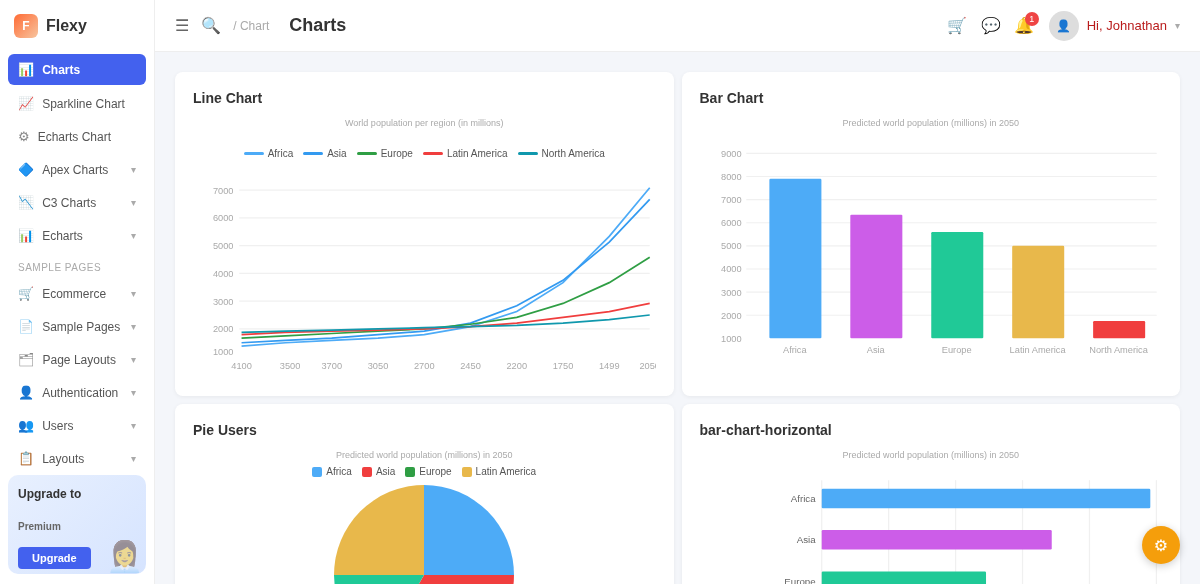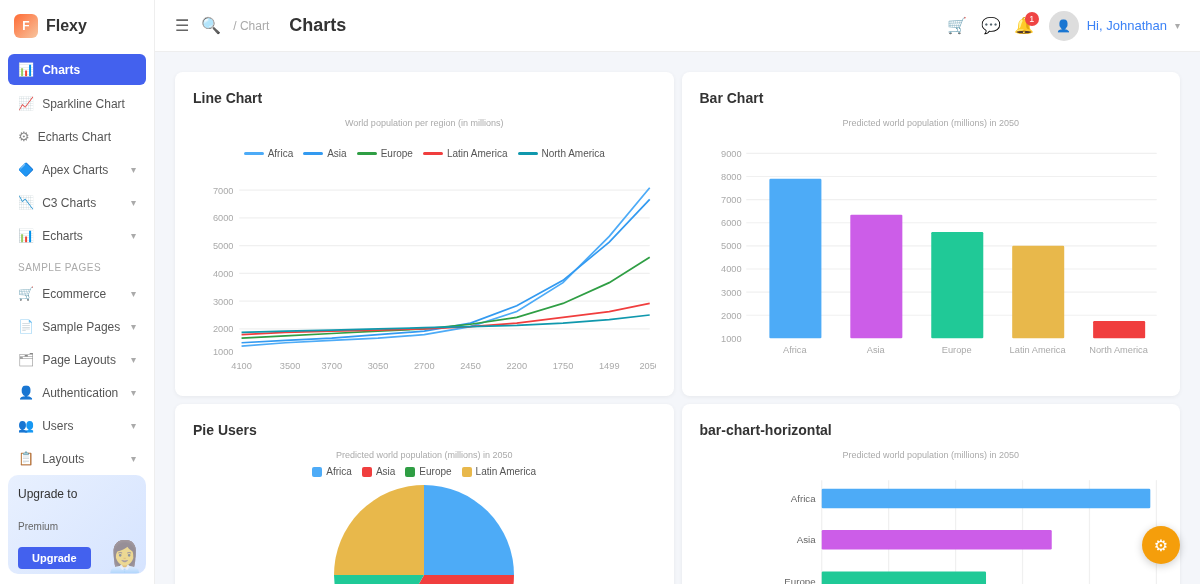--- a/index.html
+++ b/index.html
@@ -75,22 +75,22 @@
     
     .upgrade-box {
       margin: 10px 8px;
       background: linear-gradient(135deg, #e8f0fe, #d6e4ff);
       border-radius: 10px;
       padding: 12px 10px 10px;
       position: relative;
       overflow: hidden;
       margin-top: auto;
     }
-    .upgrade-title { font-weight: 400; font-size: 12px; color: #333; margin-bottom: 20px; }
-    .upgrade-subtitle { font-size: 10px; color: #666; margin-bottom: 15px; }
+    .upgrade-title { font-weight: 700; font-size: 12px; color: #333; margin-bottom: 20px; }
+    .upgrade-subtitle { font-size: 10px; color: #666; margin-bottom: 15px; font-weight: bold; }
     .upgrade-btn {
       background: #4361ee;
       color: white;
       border: none;
       border-radius: 4px;
       padding: 5px 14px;
       font-size: 11px;
       cursor: pointer;
       font-weight: 600;
     }
@@ -134,21 +134,21 @@
       border-radius: 50%;
       width: 14px;
       height: 14px;
       font-size: 9px;
       display: flex;
       align-items: center;
       justify-content: center;
     }
     .user-info { display: flex; align-items: center; gap: 8px; cursor: pointer; }
     .avatar { width: 30px; height: 30px; border-radius: 50%; background: #ddd; overflow: hidden; display: flex; align-items: center; justify-content: center; font-size: 12px; color: #666; }
-    .user-name { font-size: 13px; color: #3b82f6; }
+    .user-name { font-size: 13px; color: #b91c1c; }
 
     
     .content {
       flex: 1;
       overflow-y: auto;
       padding: 20px;
       display: grid;
       grid-template-columns: 1fr 1fr;
       gap: 8px;
       align-content: start;

